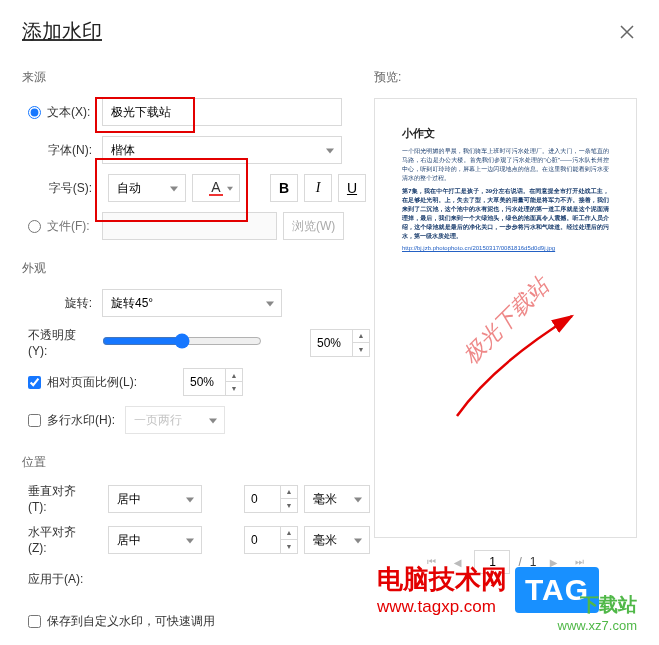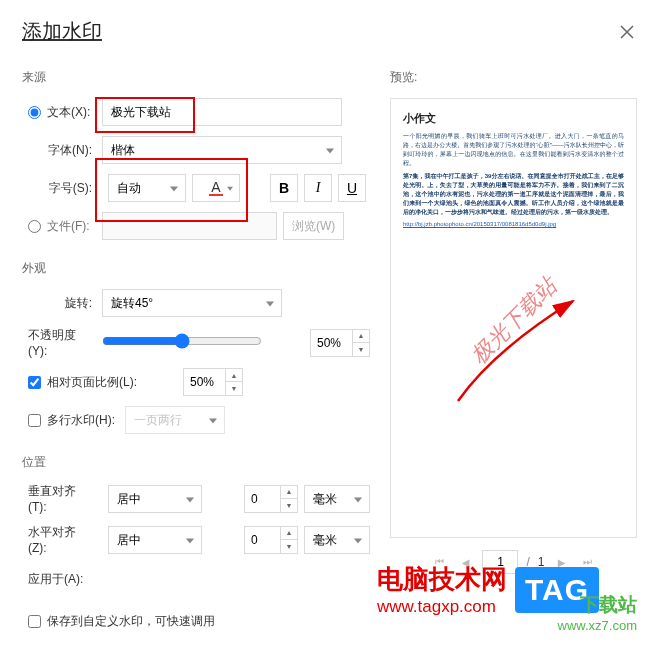--- a/index.html
+++ b/index.html
@@ -2,21 +2,21 @@
 <html><head>
 <meta charset="utf-8">
 <style>
 * { box-sizing: border-box; margin: 0; padding: 0; }
 body { font-family: "Microsoft YaHei", Arial, sans-serif; font-size: 12px; color: #333; background: #fff; width: 659px; height: 645px; position: relative; }
 .dialog { padding: 18px 22px; }
 .header { display: flex; justify-content: space-between; align-items: center; margin-bottom: 24px; text-decoration: underline; }
 .title { font-size: 20px; font-weight: 400; color: #222; }
 .close-btn { font-size: 18px; color: #666; cursor: pointer; width: 20px; height: 20px; display: flex; align-items: center; justify-content: center; }
 .close-btn svg { width: 14px; height: 14px; }
-.content { display: flex; gap: 20px; }
+.content { display: flex; gap: 4px; }
 .left-panel { flex: 0 0 340px; }
 .right-panel { flex: 1; }
 .section-label { font-size: 12px; color: #666; margin-bottom: 12px; display: block; }
 .form-row { display: flex; align-items: center; margin-bottom: 10px; min-height: 28px; }
 .form-label { width: 80px; text-align: right; padding-right: 10px; font-size: 12px; color: #333; }
 .form-label.disabled { color: #737373; }
 .radio-wrap { width: 80px; display: flex; align-items: center; justify-content: flex-start; padding-left: 6px; }
 input[type="radio"] { margin-right: 6px; accent-color: #1677ff; }
 input[type="checkbox"] { margin-right: 6px; accent-color: #1677ff; }
 .text-input { height: 28px; border: 1px solid #d9d9d9; padding: 0 8px; font-size: 12px; outline: none; background: #fff; }
@@ -35,21 +35,21 @@
 .spinner-wrap { display: flex; align-items: center; }
 .spinner-input { width: 42px; height: 28px; border: 1px solid #d9d9d9; border-right: none; padding: 0 6px; font-size: 12px; text-align: left; margin-left: 36px; }
 .spinner-btns { display: flex; flex-direction: column; border: 1px solid #d9d9d9; }
 .spin-btn { width: 16px; height: 13px; display: flex; align-items: center; justify-content: center; font-size: 7px; color: #666; cursor: pointer; background: #fff; }
 .spin-btn:first-child { border-bottom: 1px solid #d9d9d9; }
 .slider-wrap { display: flex; align-items: center; gap: 8px; flex: 1; }
 .slider { flex: 1; max-width: 160px; }
 input[type="range"] { width: 100%; accent-color: #1677ff; }
 .check-row { display: flex; align-items: center; padding-left: 6px; margin-bottom: 10px; min-height: 28px; }
 .check-label { font-size: 12px; margin-right: 10px; }
-.preview-area { border: 1px solid #e0e0e0; background: #fff; height: 440px; padding: 12px; position: relative; overflow: hidden; }
+.preview-area { border: 1px solid #e0e0e0; background: #fff; height: 440px; padding: 27px; position: relative; overflow: hidden; }
 .preview-page { width: 100%; height: 100%; background: #fff; position: relative; }
 .doc-title { font-size: 11px; font-weight: bold; margin-bottom: 6px; color: #222; }
 .doc-text { font-size: 6px; line-height: 1.5; color: #1a3d6d; margin-bottom: 4px; text-align: justify; }
 .doc-text.bold { font-weight: bold; }
 .doc-link { font-size: 6px; color: #2461c4; text-decoration: underline; }
 .watermark { position: absolute; top: 50%; left: 50%; transform: translate(-50%, -40%) rotate(-45deg); font-size: 22px; color: #e88; font-family: "KaiTi", serif; font-style: italic; pointer-events: none; white-space: nowrap; }
 .arrow-svg { position: absolute; top: 180px; left: 50px; pointer-events: none; }
 .pager { display: flex; align-items: center; justify-content: center; gap: 8px; margin-top: 12px; }
 .pager-btn { width: 18px; height: 20px; display: flex; align-items: center; justify-content: center; color: #bbb; cursor: pointer; font-size: 10px; }
 .pager-input { width: 36px; height: 24px; border: 1px solid #d9d9d9; text-align: center; font-size: 12px; }

